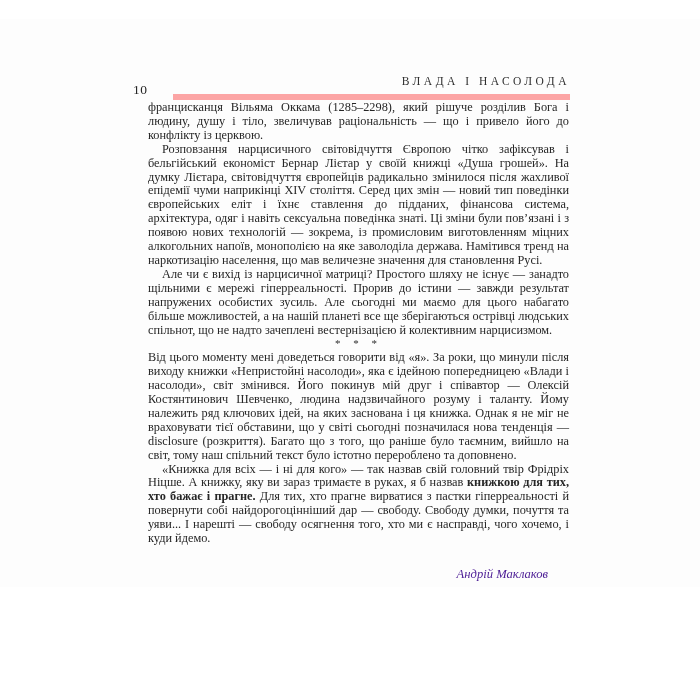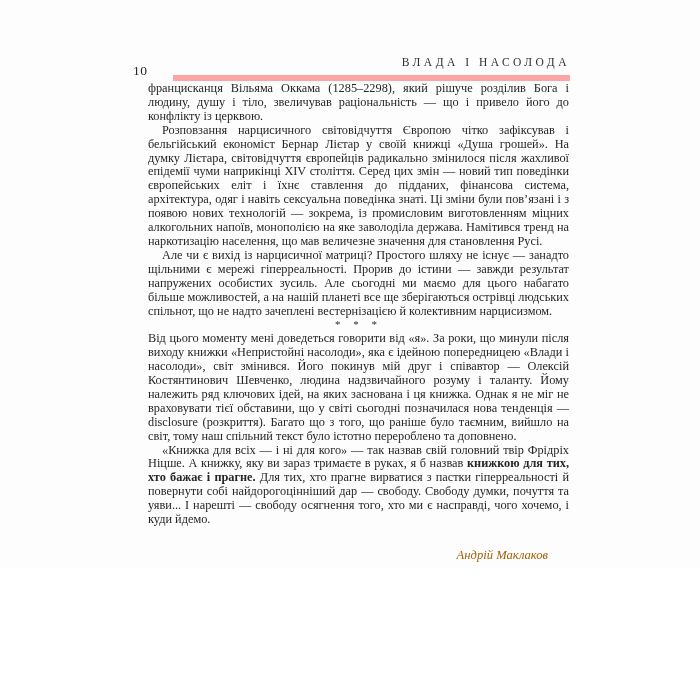--- a/index.html
+++ b/index.html
@@ -8,20 +8,21 @@
     background: #ffffff;
   }
   .page {
     position: relative;
     width: 700px;
     height: 568px;
     background: #fdfdfd;
     font-family: "Liberation Serif", "DejaVu Serif", serif;
     color: #262626;
     overflow: hidden;
+    margin-top: 19px;
   }
   
   .header {
     position: absolute;
     left: 133px;
     top: 52px;
     width: 437px;
     display: flex;
     align-items: flex-end;
   }
@@ -72,21 +73,21 @@
   .bold-phrase { font-weight: bold; }
   
   .signature {
     margin-top: 20px;
     padding-right: 21px;
     text-align: right;
     text-align-last: right;
     font-style: italic;
     font-size: 12.6px;
     line-height: 17.5px;
-    color: #a16207;
+    color: #4c1d95;
   }
 </style>
 </head>
 <body>
 
 <div class="page">
 
   <div class="header">
     <span class="pagenum">10</span>
     <div class="title-rule">

